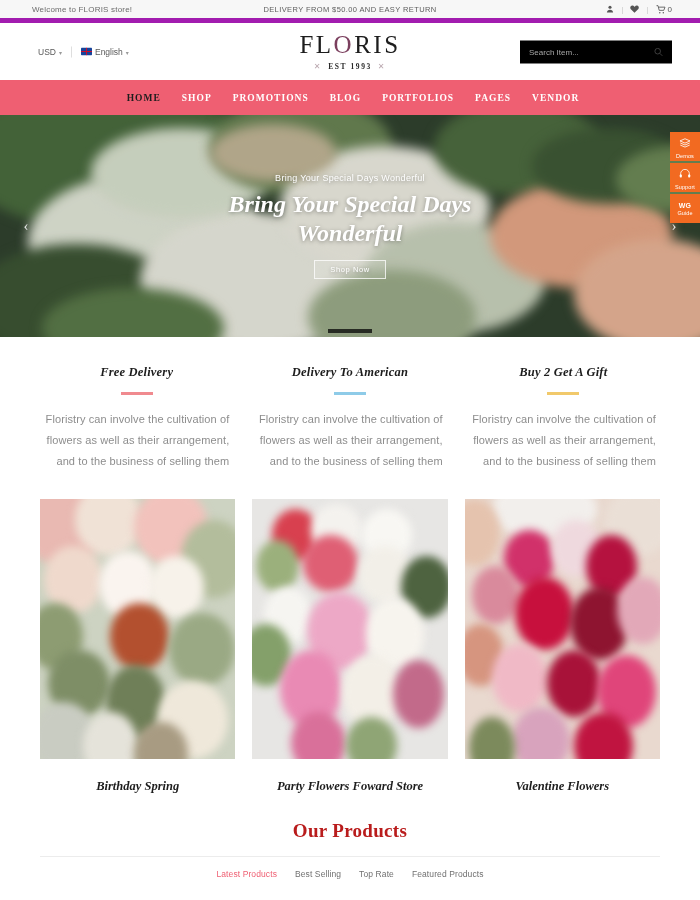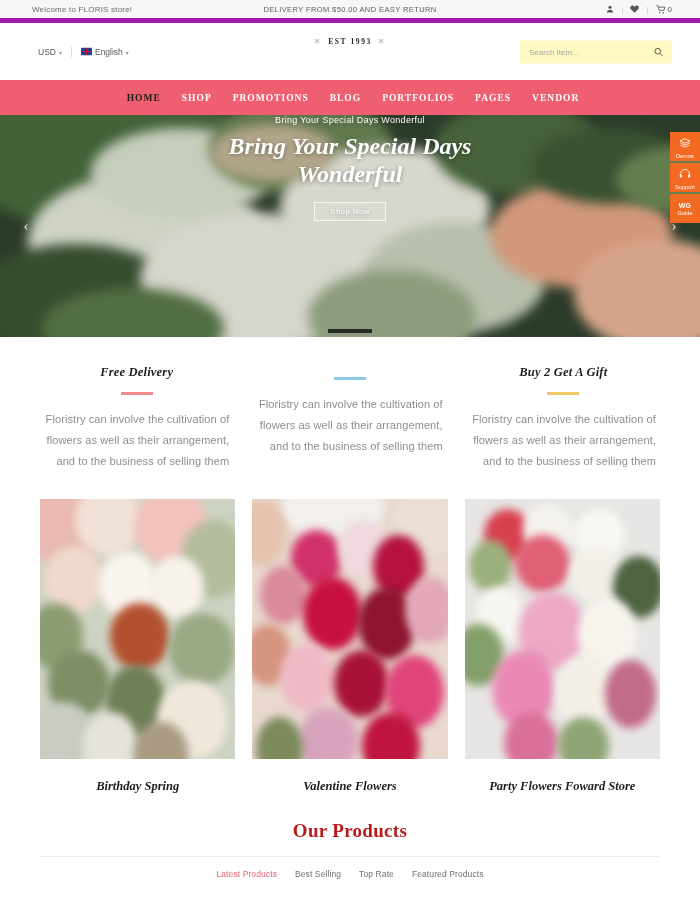--- a/index.html
+++ b/index.html
@@ -78,21 +78,21 @@
     margin-top: 5px;
     font-family: "Liberation Serif", serif;
     font-size: 7.5px; letter-spacing: 1.6px; color: #2a2a2a;
     font-weight: 700;
     display: flex; align-items: center; justify-content: center; gap: 6px;
   }
   .logo-sub .x { color: #b9a6ae; font-weight: 400; font-size: 8px; }
 
   .searchbox {
     position: absolute; right: 28px; top: 50%; transform: translateY(-50%);
-    width: 152px; height: 23px; background: #fef9c3;
+    width: 152px; height: 23px; background: #000000;
     display: flex; align-items: center; padding: 0 9px;
   }
   .searchbox input {
     flex: 1; border: none; outline: none; background: transparent;
     font-family: "Liberation Sans", sans-serif;
     font-size: 8px; color: #888;
   }
   .searchbox input::placeholder { color: #a6a6a6; }
   .search-btn { background: none; border: none; cursor: pointer; padding: 0; display: flex; }
 
@@ -113,21 +113,21 @@
   
   .hero {
     position: relative; height: 222px; overflow: hidden;
     background: #30402e;
   }
   .hero-bg { position: absolute; inset: 0; }
   .hero-bg .blob { position: absolute; border-radius: 50%; filter: blur(6px); }
   .hero-overlay { position: absolute; inset: 0; background: rgba(20,35,20,0.12); }
   .hero-content {
     position: absolute; inset: 0;
-    display: flex; flex-direction: column; align-items: center; 
+    display: flex; flex-direction: column; align-items: center; justify-content: center;
     text-align: center; color: #fff;
     text-shadow: 0 1px 4px rgba(0,0,0,.35);
   }
   .hero-kicker {
     font-size: 9px; letter-spacing: .3px; margin-bottom: 7px; font-weight: 400;
   }
   .hero-title {
     font-family: "Liberation Serif", serif;
     font-size: 24px; font-weight: 700; font-style: italic;
     line-height: 1.18; max-width: 330px;
@@ -254,20 +254,21 @@
       </span>
       <span class="vdiv"></span>
       <span class="sel">
         <span class="flag"></span>
         <span>English</span>
         <span class="caret">▾</span>
       </span>
     </div>
 
     <div class="logo-block">
+      <div class="logo-main"><span>FL</span><span class="o">O</span><span>RIS</span></div>
       <div class="logo-sub">
         <span class="x">✕</span>
         <span>EST 1993</span>
         <span class="x">✕</span>
       </div>
     </div>
 
     <div class="searchbox">
       <input type="text" placeholder="Search Item..." style="">
       <button class="search-btn">
@@ -354,20 +355,21 @@
     </div>
   </div>
 
   <div class="features">
     <div class="feature">
       <div class="feature-title">Free Delivery</div>
       <div class="feature-rule" style="background:#f08a8f"></div>
       <div class="feature-text">Floristry can involve the cultivation of flowers as well as their arrangement, and to the business of selling them</div>
     </div>
     <div class="feature">
+      <div class="feature-title">Delivery To American</div>
       <div class="feature-rule" style="background:#8ecbe8"></div>
       <div class="feature-text">Floristry can involve the cultivation of flowers as well as their arrangement, and to the business of selling them</div>
     </div>
     <div class="feature">
       <div class="feature-title">Buy 2 Get A Gift</div>
       <div class="feature-rule" style="background:#f1c96b"></div>
       <div class="feature-text">Floristry can involve the cultivation of flowers as well as their arrangement, and to the business of selling them</div>
     </div>
   </div>
 
@@ -386,20 +388,42 @@
         <div class="blob" style="left:36%;top:40%;width:30%;height:26%;background:#b3502f;"></div>
         <div class="blob" style="left:66%;top:44%;width:34%;height:28%;background:#9aa984;"></div>
         <div class="blob" style="left:4%;top:58%;width:32%;height:26%;background:#7e8e66;"></div>
         <div class="blob" style="left:34%;top:64%;width:30%;height:28%;background:#6f7f58;"></div>
         <div class="blob" style="left:60%;top:70%;width:36%;height:30%;background:#efe8da;"></div>
         <div class="blob" style="left:-4%;top:78%;width:32%;height:28%;background:#c9ccc2;"></div>
         <div class="blob" style="left:22%;top:82%;width:28%;height:26%;background:#e5e3da;"></div>
         <div class="blob" style="left:48%;top:86%;width:28%;height:24%;background:#a89b82;"></div>
       </div>
       <div class="cat-caption">Birthday Spring</div>
+    </div>
+
+    <div class="cat">
+      <div class="cat-img" style="background:#e7e6e4;">
+        <div class="blob" style="left:10%;top:4%;width:24%;height:20%;background:#d8404f;"></div>
+        <div class="blob" style="left:30%;top:2%;width:26%;height:20%;background:#f4f2ee;"></div>
+        <div class="blob" style="left:56%;top:4%;width:26%;height:20%;background:#f8f7f3;"></div>
+        <div class="blob" style="left:2%;top:16%;width:22%;height:20%;background:#9bb07c;"></div>
+        <div class="blob" style="left:26%;top:14%;width:28%;height:22%;background:#df5f74;"></div>
+        <div class="blob" style="left:54%;top:18%;width:28%;height:22%;background:#f2efe8;"></div>
+        <div class="blob" style="left:76%;top:22%;width:26%;height:24%;background:#4e6340;"></div>
+        <div class="blob" style="left:6%;top:34%;width:24%;height:22%;background:#f6f5f1;"></div>
+        <div class="blob" style="left:28%;top:36%;width:34%;height:30%;background:#eda8c6;"></div>
+        <div class="blob" style="left:58%;top:38%;width:30%;height:28%;background:#f7f4ee;"></div>
+        <div class="blob" style="left:-6%;top:48%;width:26%;height:24%;background:#84a06a;"></div>
+        <div class="blob" style="left:14%;top:58%;width:32%;height:30%;background:#e98ab4;"></div>
+        <div class="blob" style="left:46%;top:60%;width:30%;height:28%;background:#f3efe7;"></div>
+        <div class="blob" style="left:72%;top:62%;width:26%;height:26%;background:#c26a8a;"></div>
+        <div class="blob" style="left:20%;top:82%;width:28%;height:24%;background:#d9709a;"></div>
+        <div class="blob" style="left:48%;top:84%;width:26%;height:22%;background:#8fa575;"></div>
+      </div>
+      <div class="cat-caption">Party Flowers Foward Store</div>
     </div>
 
     <div class="cat">
       <div class="cat-img" style="background:#e9d9cf;">
         <div class="blob" style="left:14%;top:-8%;width:54%;height:24%;background:#f2efec;"></div>
         <div class="blob" style="left:-8%;top:0%;width:26%;height:26%;background:#e5c3ae;"></div>
         <div class="blob" style="left:72%;top:-4%;width:34%;height:26%;background:#eadfd6;"></div>
         <div class="blob" style="left:20%;top:12%;width:26%;height:22%;background:#d1316a;"></div>
         <div class="blob" style="left:44%;top:8%;width:26%;height:22%;background:#efd9de;"></div>
         <div class="blob" style="left:62%;top:14%;width:26%;height:24%;background:#b5123f;"></div>
@@ -410,42 +434,20 @@
         <div class="blob" style="left:-4%;top:48%;width:24%;height:24%;background:#d6957f;"></div>
         <div class="blob" style="left:14%;top:56%;width:28%;height:26%;background:#f0b9c6;"></div>
         <div class="blob" style="left:42%;top:58%;width:28%;height:26%;background:#a81239;"></div>
         <div class="blob" style="left:68%;top:60%;width:30%;height:28%;background:#e0457a;"></div>
         <div class="blob" style="left:24%;top:80%;width:30%;height:26%;background:#d8a3bd;"></div>
         <div class="blob" style="left:56%;top:82%;width:30%;height:26%;background:#c01440;"></div>
         <div class="blob" style="left:2%;top:84%;width:24%;height:24%;background:#7c8a5c;"></div>
       </div>
       <div class="cat-caption">Valentine Flowers</div>
     </div>
-
-    <div class="cat">
-      <div class="cat-img" style="background:#e7e6e4;">
-        <div class="blob" style="left:10%;top:4%;width:24%;height:20%;background:#d8404f;"></div>
-        <div class="blob" style="left:30%;top:2%;width:26%;height:20%;background:#f4f2ee;"></div>
-        <div class="blob" style="left:56%;top:4%;width:26%;height:20%;background:#f8f7f3;"></div>
-        <div class="blob" style="left:2%;top:16%;width:22%;height:20%;background:#9bb07c;"></div>
-        <div class="blob" style="left:26%;top:14%;width:28%;height:22%;background:#df5f74;"></div>
-        <div class="blob" style="left:54%;top:18%;width:28%;height:22%;background:#f2efe8;"></div>
-        <div class="blob" style="left:76%;top:22%;width:26%;height:24%;background:#4e6340;"></div>
-        <div class="blob" style="left:6%;top:34%;width:24%;height:22%;background:#f6f5f1;"></div>
-        <div class="blob" style="left:28%;top:36%;width:34%;height:30%;background:#eda8c6;"></div>
-        <div class="blob" style="left:58%;top:38%;width:30%;height:28%;background:#f7f4ee;"></div>
-        <div class="blob" style="left:-6%;top:48%;width:26%;height:24%;background:#84a06a;"></div>
-        <div class="blob" style="left:14%;top:58%;width:32%;height:30%;background:#e98ab4;"></div>
-        <div class="blob" style="left:46%;top:60%;width:30%;height:28%;background:#f3efe7;"></div>
-        <div class="blob" style="left:72%;top:62%;width:26%;height:26%;background:#c26a8a;"></div>
-        <div class="blob" style="left:20%;top:82%;width:28%;height:24%;background:#d9709a;"></div>
-        <div class="blob" style="left:48%;top:84%;width:26%;height:22%;background:#8fa575;"></div>
-      </div>
-      <div class="cat-caption">Party Flowers Foward Store</div>
-    </div>
   </div>
 
   <div class="products">
     <div class="products-title">Our Products</div>
     <div class="products-rule"></div>
     <div class="product-tabs">
       <span class="ptab active">Latest Products</span>
       <span class="ptab">Best Selling</span>
       <span class="ptab">Top Rate</span>
       <span class="ptab">Featured Products</span>

